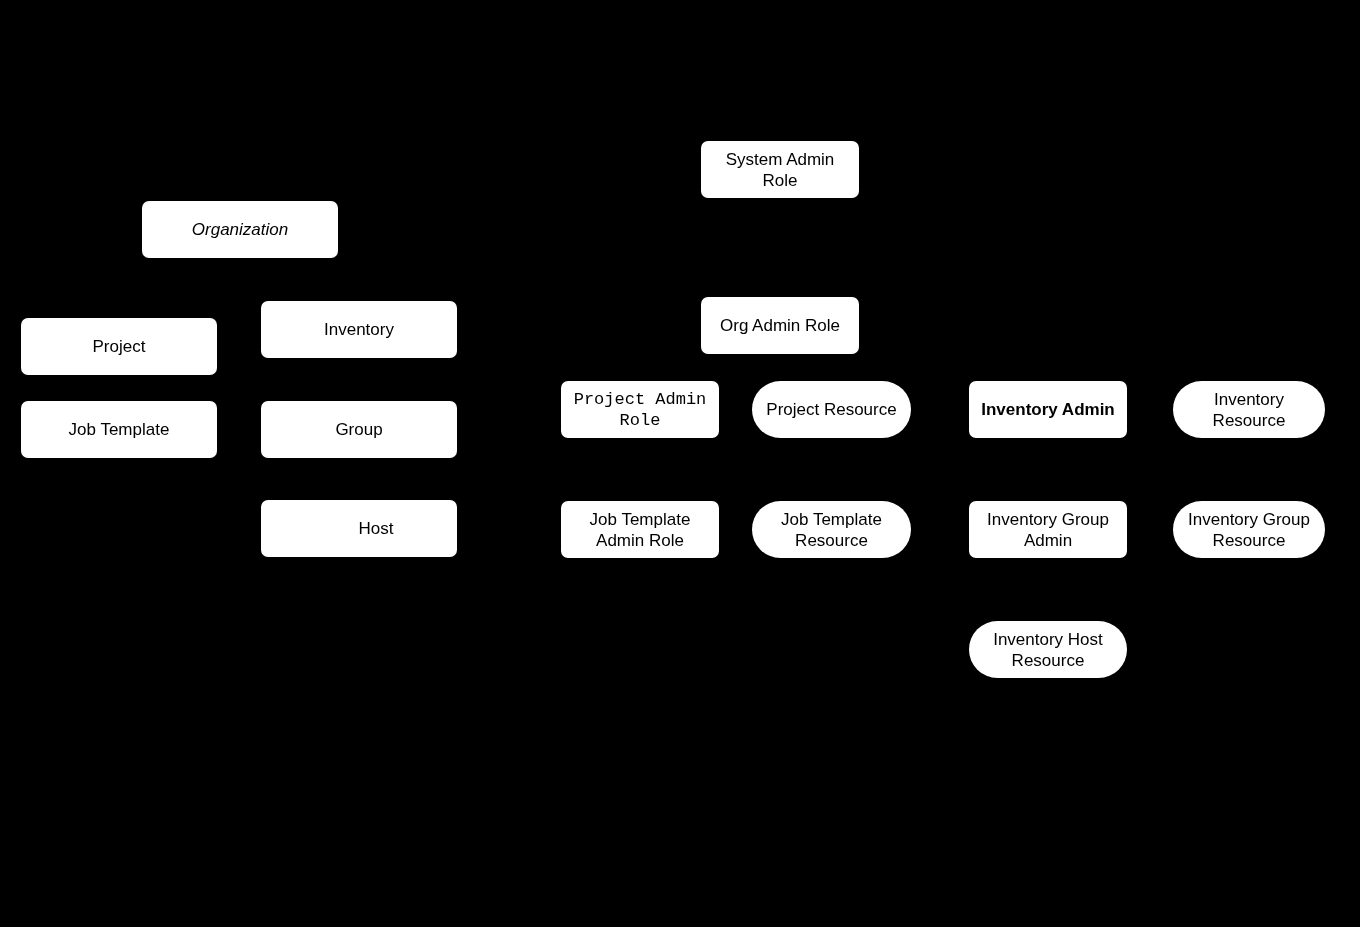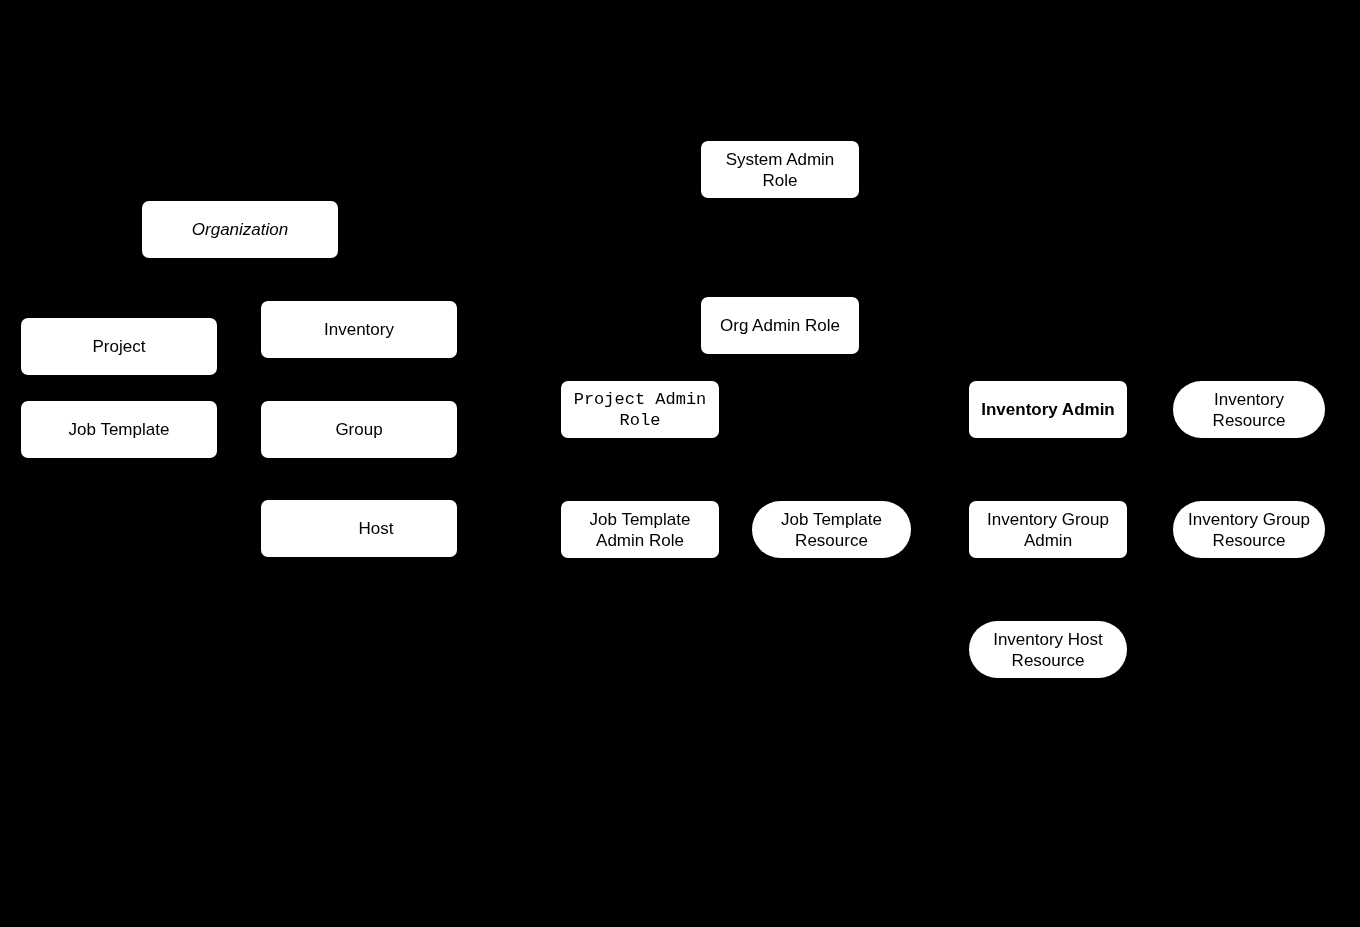--- a/index.html
+++ b/index.html
@@ -43,20 +43,21 @@
   <div class="node rect" style="left:21px; top:401px; width:196px; height:57px;">Job Template</div>
   <div class="node rect" style="left:261px; top:401px; width:196px; height:57px;">Group</div>
   <div class="node rect" style="left:261px; top:500px; width:196px; height:57px;padding-left:40px;">Host</div>
 
   <div class="node rect" style="left:701px; top:141px; width:158px; height:57px;">System Admin
 Role</div>
   <div class="node rect" style="left:701px; top:261px; width:158px; height:57px;margin-top:36px;">Org Admin Role</div>
 
   <div class="node rect" style="left:561px; top:381px; width:158px; height:57px;font-family:Liberation Mono, monospace;">Project Admin
 Role</div>
+  <div class="node pill" style="left:752px; top:381px; width:159px; height:57px;">Project Resource</div>
   <div class="node rect" style="left:969px; top:381px; width:158px; height:57px;font-weight:bold;">Inventory Admin</div>
   <div class="node pill" style="left:1173px; top:381px; width:152px; height:57px;">Inventory
 Resource</div>
 
   <div class="node rect" style="left:561px; top:501px; width:158px; height:57px;">Job Template
 Admin Role</div>
   <div class="node pill" style="left:752px; top:501px; width:159px; height:57px;">Job Template
 Resource</div>
   <div class="node rect" style="left:969px; top:501px; width:158px; height:57px;">Inventory Group
 Admin</div>

